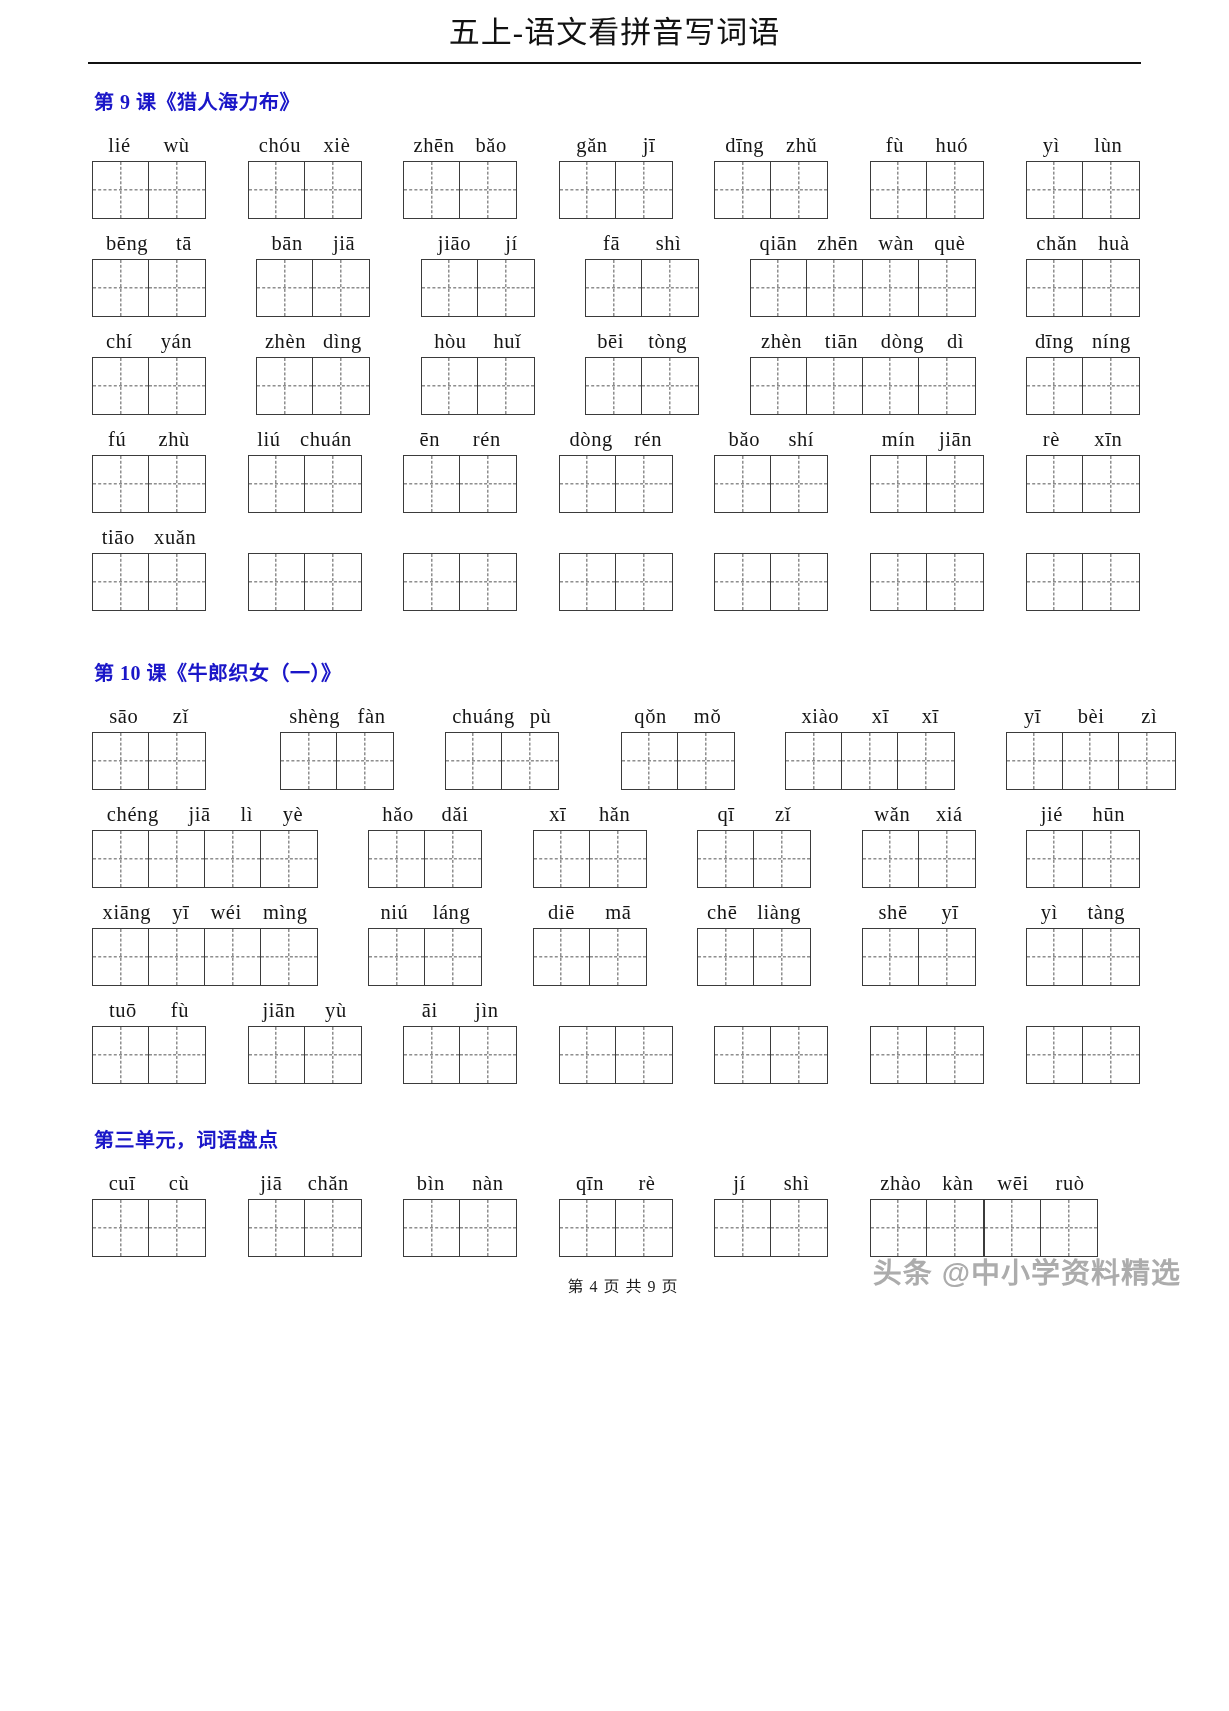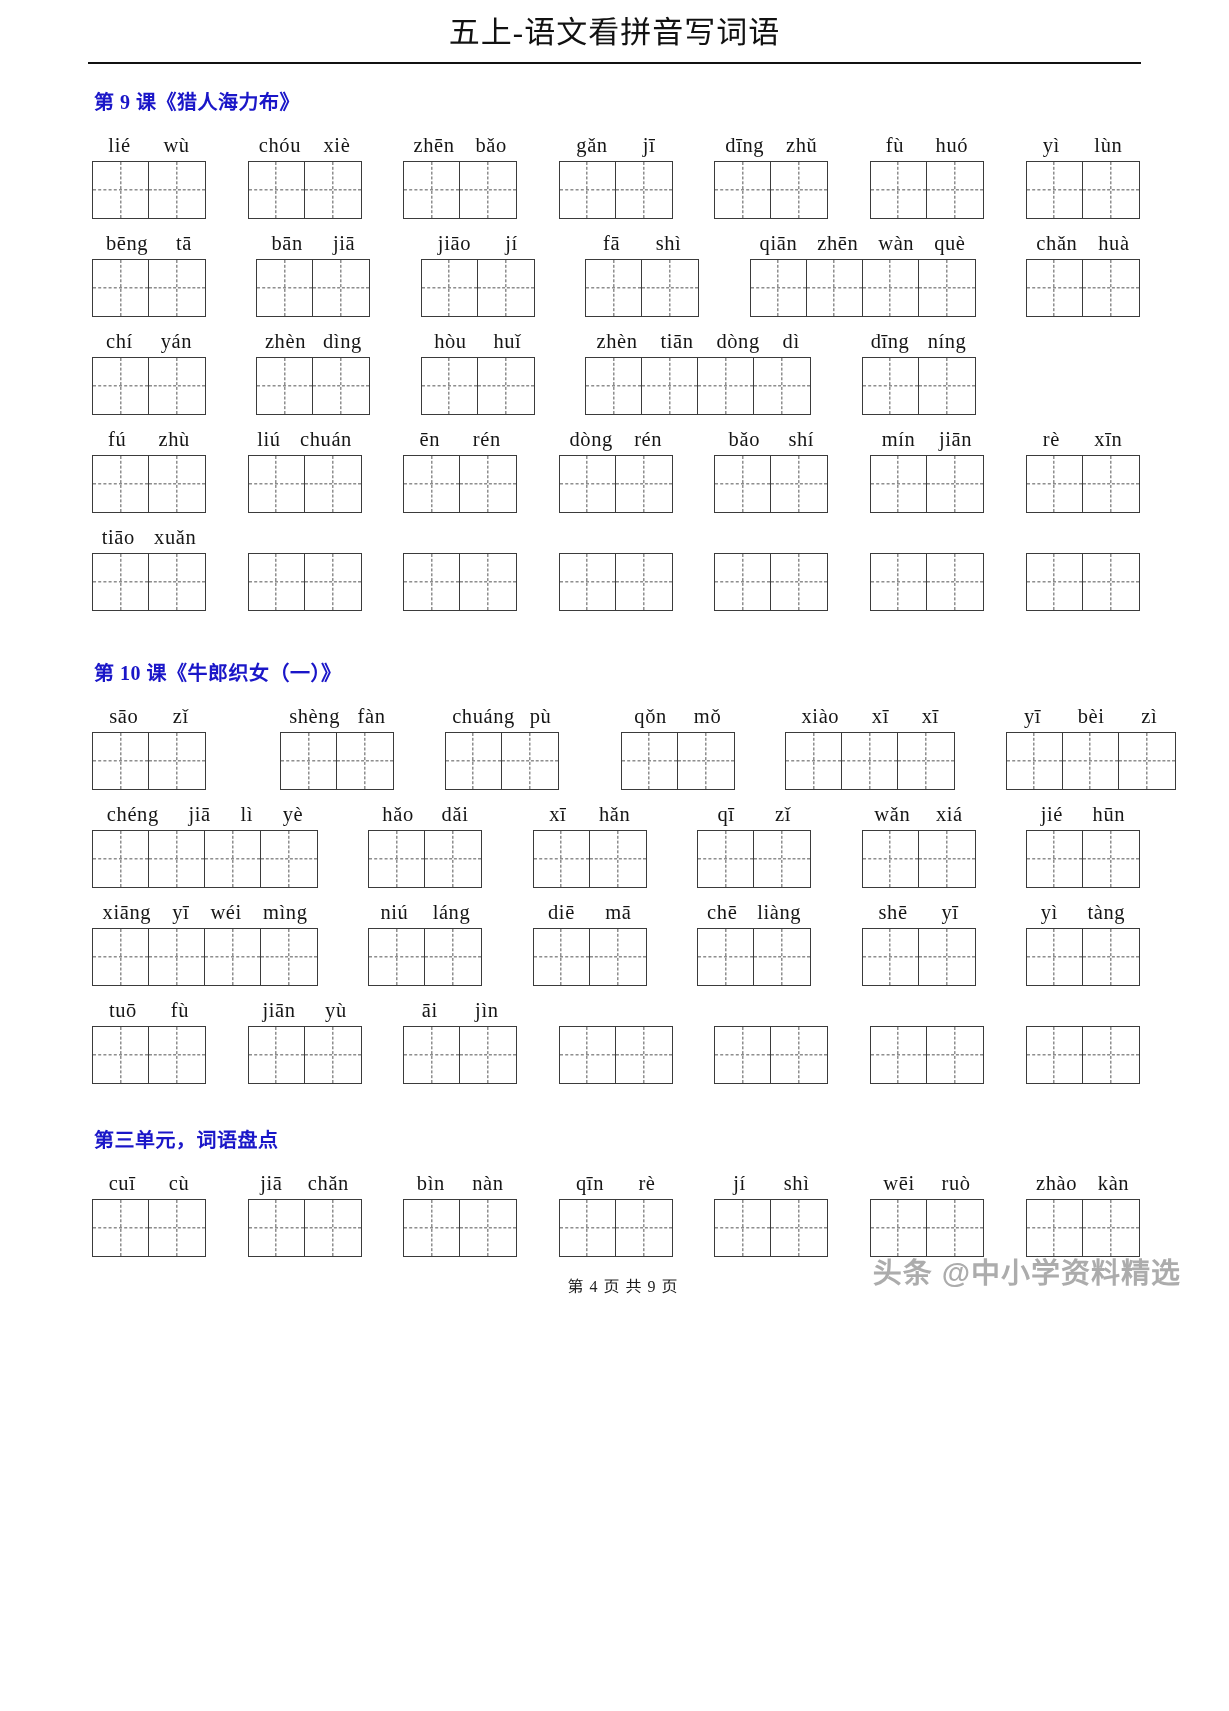--- a/index.html
+++ b/index.html
@@ -312,20 +312,30 @@
             <span class="pinyin">hòu</span>
             <span class="pinyin">huǐ</span>
           </div>
           <div class="grid">
             <div class="cell"></div>
             <div class="cell"></div>
           </div>
         </div>
         <div class="word-group" style="margin-right: 50.4px;">
           <div class="pinyin-line">
+            <span class="pinyin">bēi</span>
+            <span class="pinyin">tòng</span>
+          </div>
+          <div class="grid">
+            <div class="cell"></div>
+            <div class="cell"></div>
+          </div>
+        </div>
+        <div class="word-group" style="margin-right: 50.4px;">
+          <div class="pinyin-line">
             <span class="pinyin">zhèn</span>
             <span class="pinyin">tiān</span>
             <span class="pinyin">dòng</span>
             <span class="pinyin">dì</span>
           </div>
           <div class="grid">
             <div class="cell"></div>
             <div class="cell"></div>
             <div class="cell"></div>
             <div class="cell"></div>
@@ -802,34 +812,34 @@
         <div class="word-group" style="margin-right: 41.6px;">
           <div class="pinyin-line">
             <span class="pinyin">jí</span>
             <span class="pinyin">shì</span>
           </div>
           <div class="grid">
             <div class="cell"></div>
             <div class="cell"></div>
           </div>
         </div>
+        <div class="word-group">
+          <div class="pinyin-line">
+            <span class="pinyin">zhào</span>
+            <span class="pinyin">kàn</span>
+          </div>
+          <div class="grid">
+            <div class="cell"></div>
+            <div class="cell"></div>
+          </div>
+        </div>
         <div class="word-group" style="margin-right: 41.6px;">
           <div class="pinyin-line">
             <span class="pinyin">wēi</span>
             <span class="pinyin">ruò</span>
-          </div>
-          <div class="grid">
-            <div class="cell"></div>
-            <div class="cell"></div>
-          </div>
-        </div>
-        <div class="word-group">
-          <div class="pinyin-line">
-            <span class="pinyin">zhào</span>
-            <span class="pinyin">kàn</span>
           </div>
           <div class="grid">
             <div class="cell"></div>
             <div class="cell"></div>
           </div>
         </div>
       </div>
     </div>
 
   <div class="footer">第 4 页 共 9 页</div>

